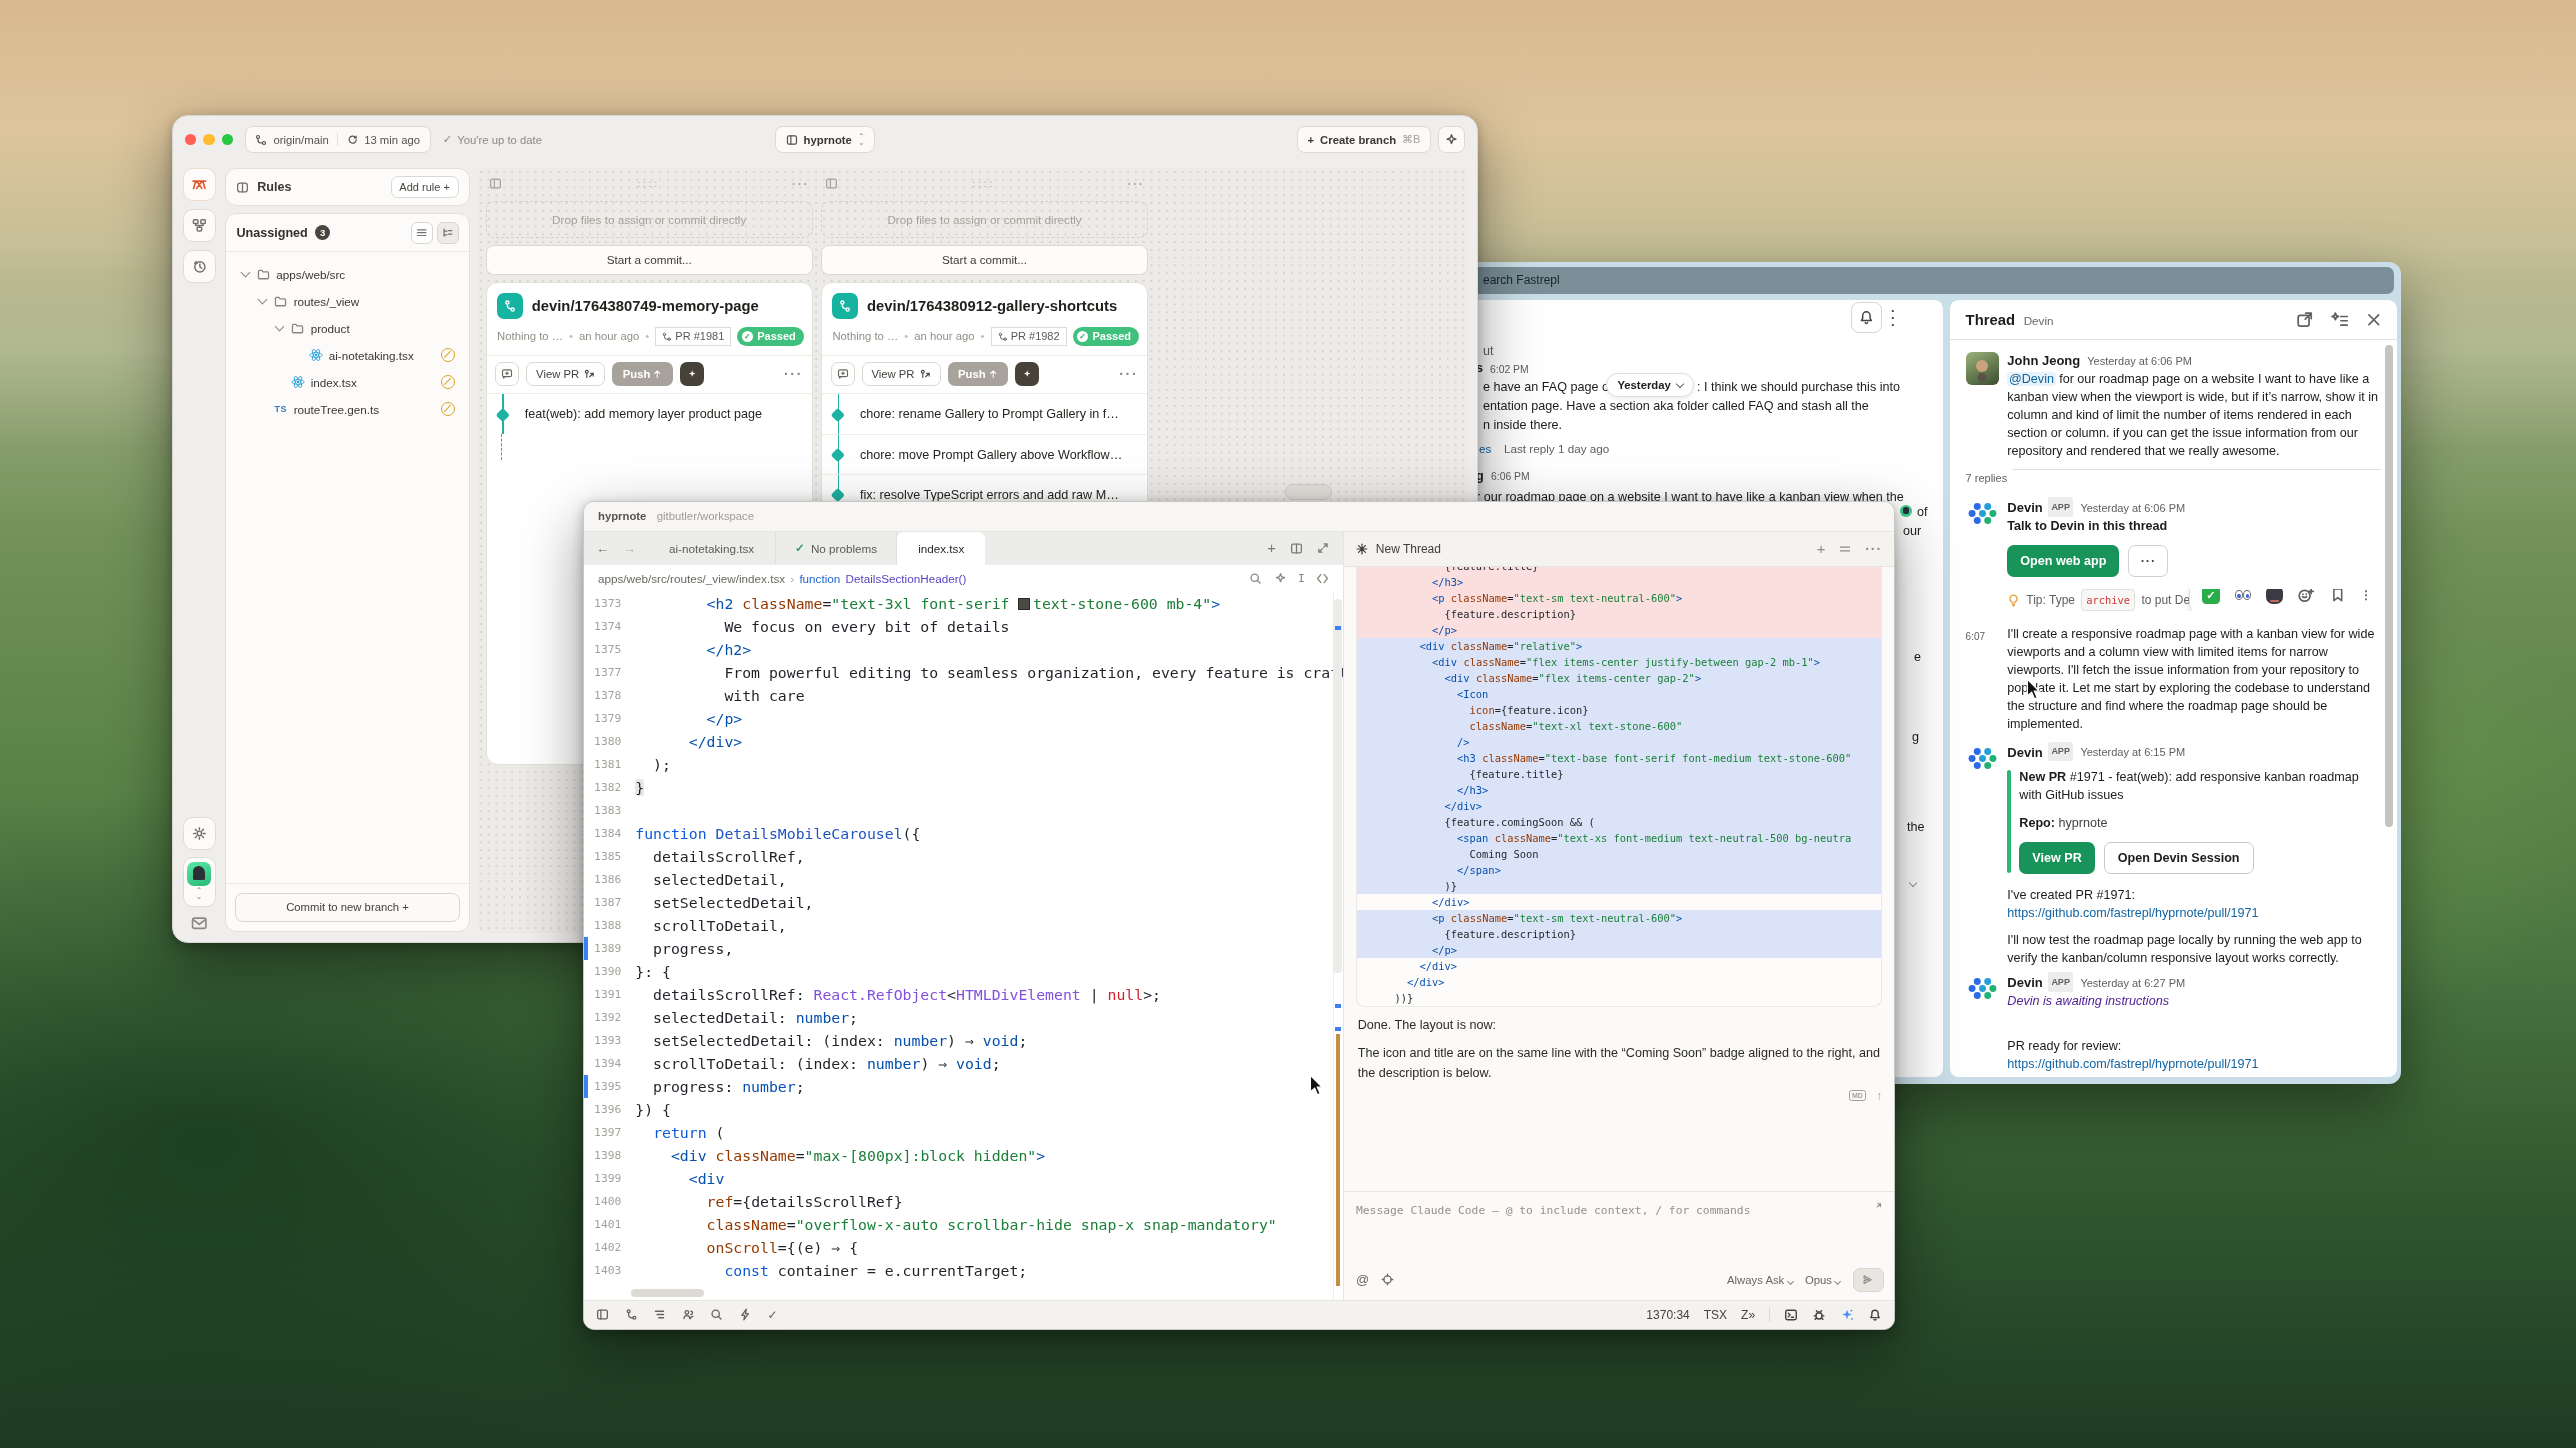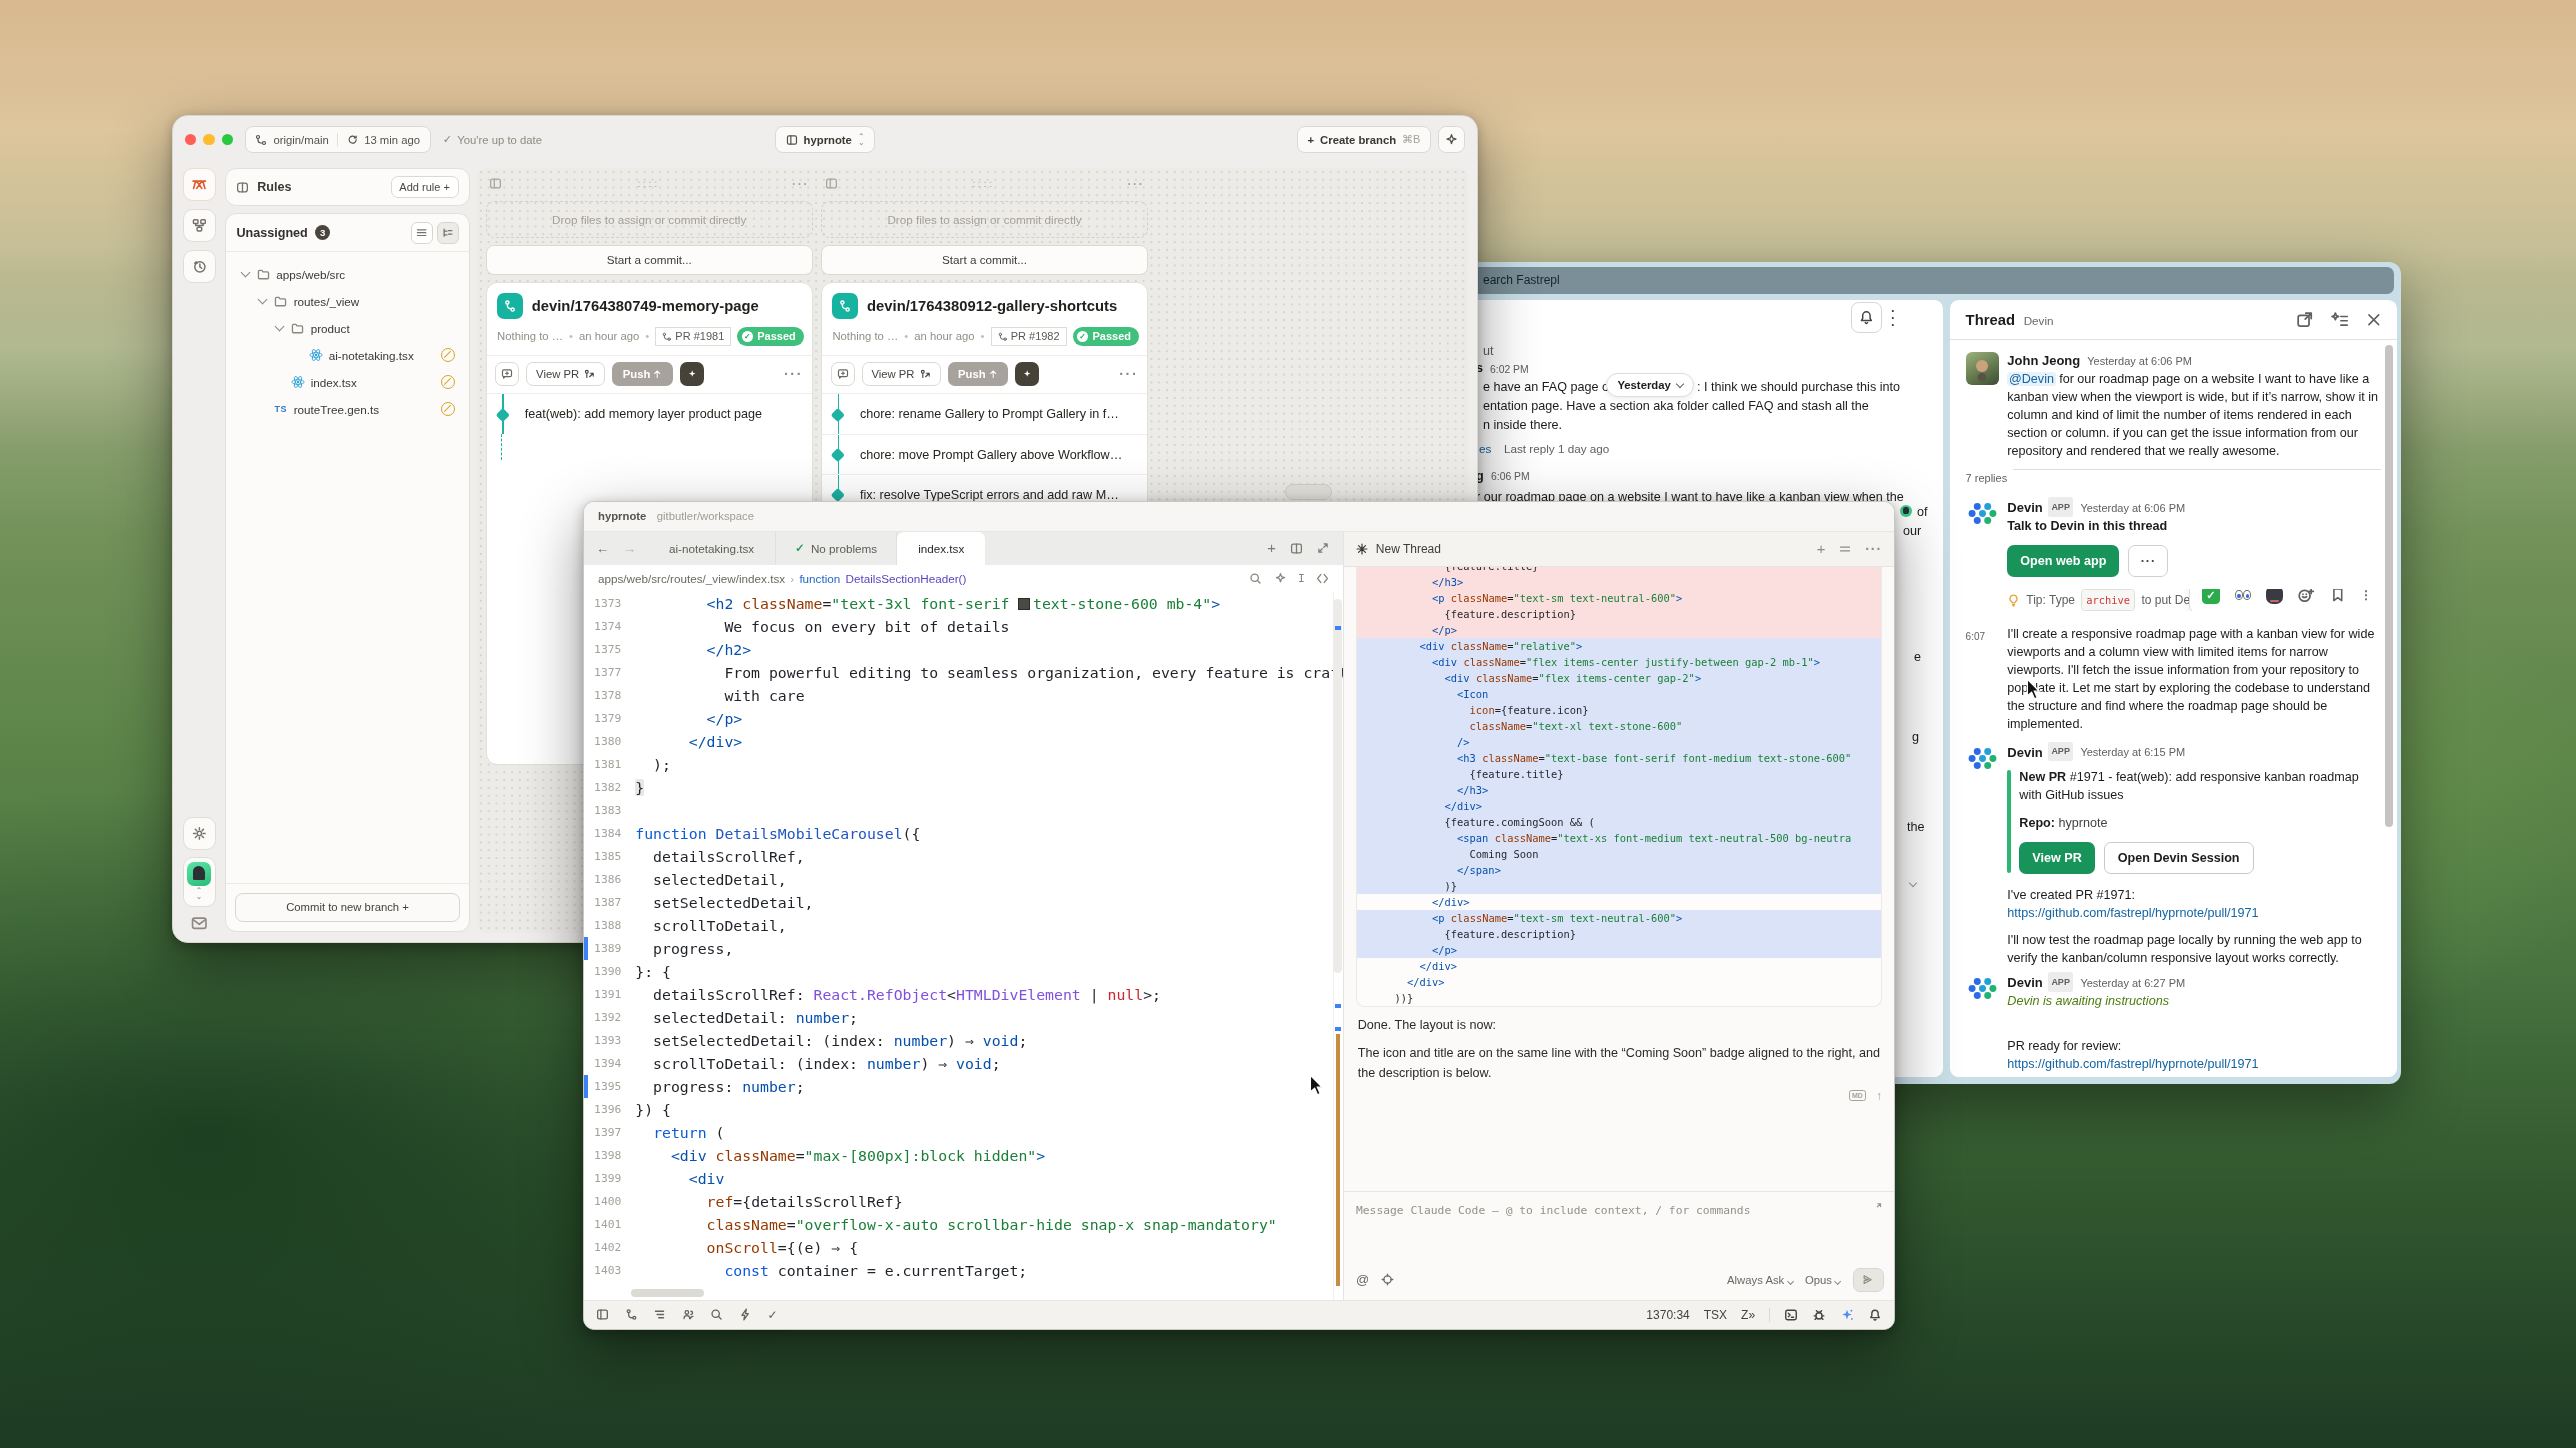--- a/index.html
+++ b/index.html
@@ -133,21 +133,21 @@
   .emeyes i{width:7.8px;height:10.4px;border-radius:50%;background:#fff;border:1.2px solid #6d6d6d;position:relative}
   .emeyes i::after{content:'';position:absolute;left:1.3px;top:3px;width:3.5px;height:4.3px;border-radius:50%;background:#3b6ad6}
   .emdark{width:16.5px;height:17.4px;border-radius:5.2px 5.2px 7px 7px;background:#3a3a42;position:relative}
   .emdark::after{content:'';position:absolute;left:3.5px;bottom:1.7px;width:9.6px;height:2.6px;border-radius:1.7px;background:#c06a5c}
   .tmsg{display:flex;gap:8.7px;margin-bottom:8.7px}
   .ttime{width:33px;flex:none;font-size:10px;color:#616061;padding-top:3.5px;text-align:left}
   .attach{position:relative;padding-left:12px;margin-top:7px}
   .attach::before{content:'';position:absolute;left:0;top:1.7px;bottom:1.7px;width:3.5px;border-radius:3.5px;background:#2bb673}
   .btnrow{display:flex;gap:9px;margin-top:10.4px}
   .linkblue{color:#1264a3}
-  .italicgray{color:#4d7c0f;font-style:italic}
+  .italicgray{color:#4c1d95;font-style:italic}
   .tscroll{position:absolute;right:4.3px;top:45px;width:7.8px;height:482px;border-radius:4.3px;background:#c6c4c2}
   .bulb{color:#e8a33d}
   
   #editor{left:583px;top:501px;width:1312px;height:829px;background:#fff;border-radius:11.3px;z-index:3;border:0.9px solid #c9c7c2;overflow:hidden}
   .etitle{height:29.5px;background:#f7f6f4;border-bottom:0.9px solid #e8e6e2;display:flex;align-items:center;padding:0 14px;gap:10.4px}
   .etitle .t1{font-size:11.3px;font-weight:600;color:#57544e}
   .etitle .t2{font-size:11.3px;color:#a09c94}
   .tabbar{position:absolute;left:0;right:551px;top:29.5px;height:33px;background:#ececea;display:flex;align-items:stretch}
   .navarr{display:flex;align-items:center;gap:14px;padding:0 12px;color:#6e6b65;font-size:13px}
   .navarr .dim{color:#b6b3ad}

